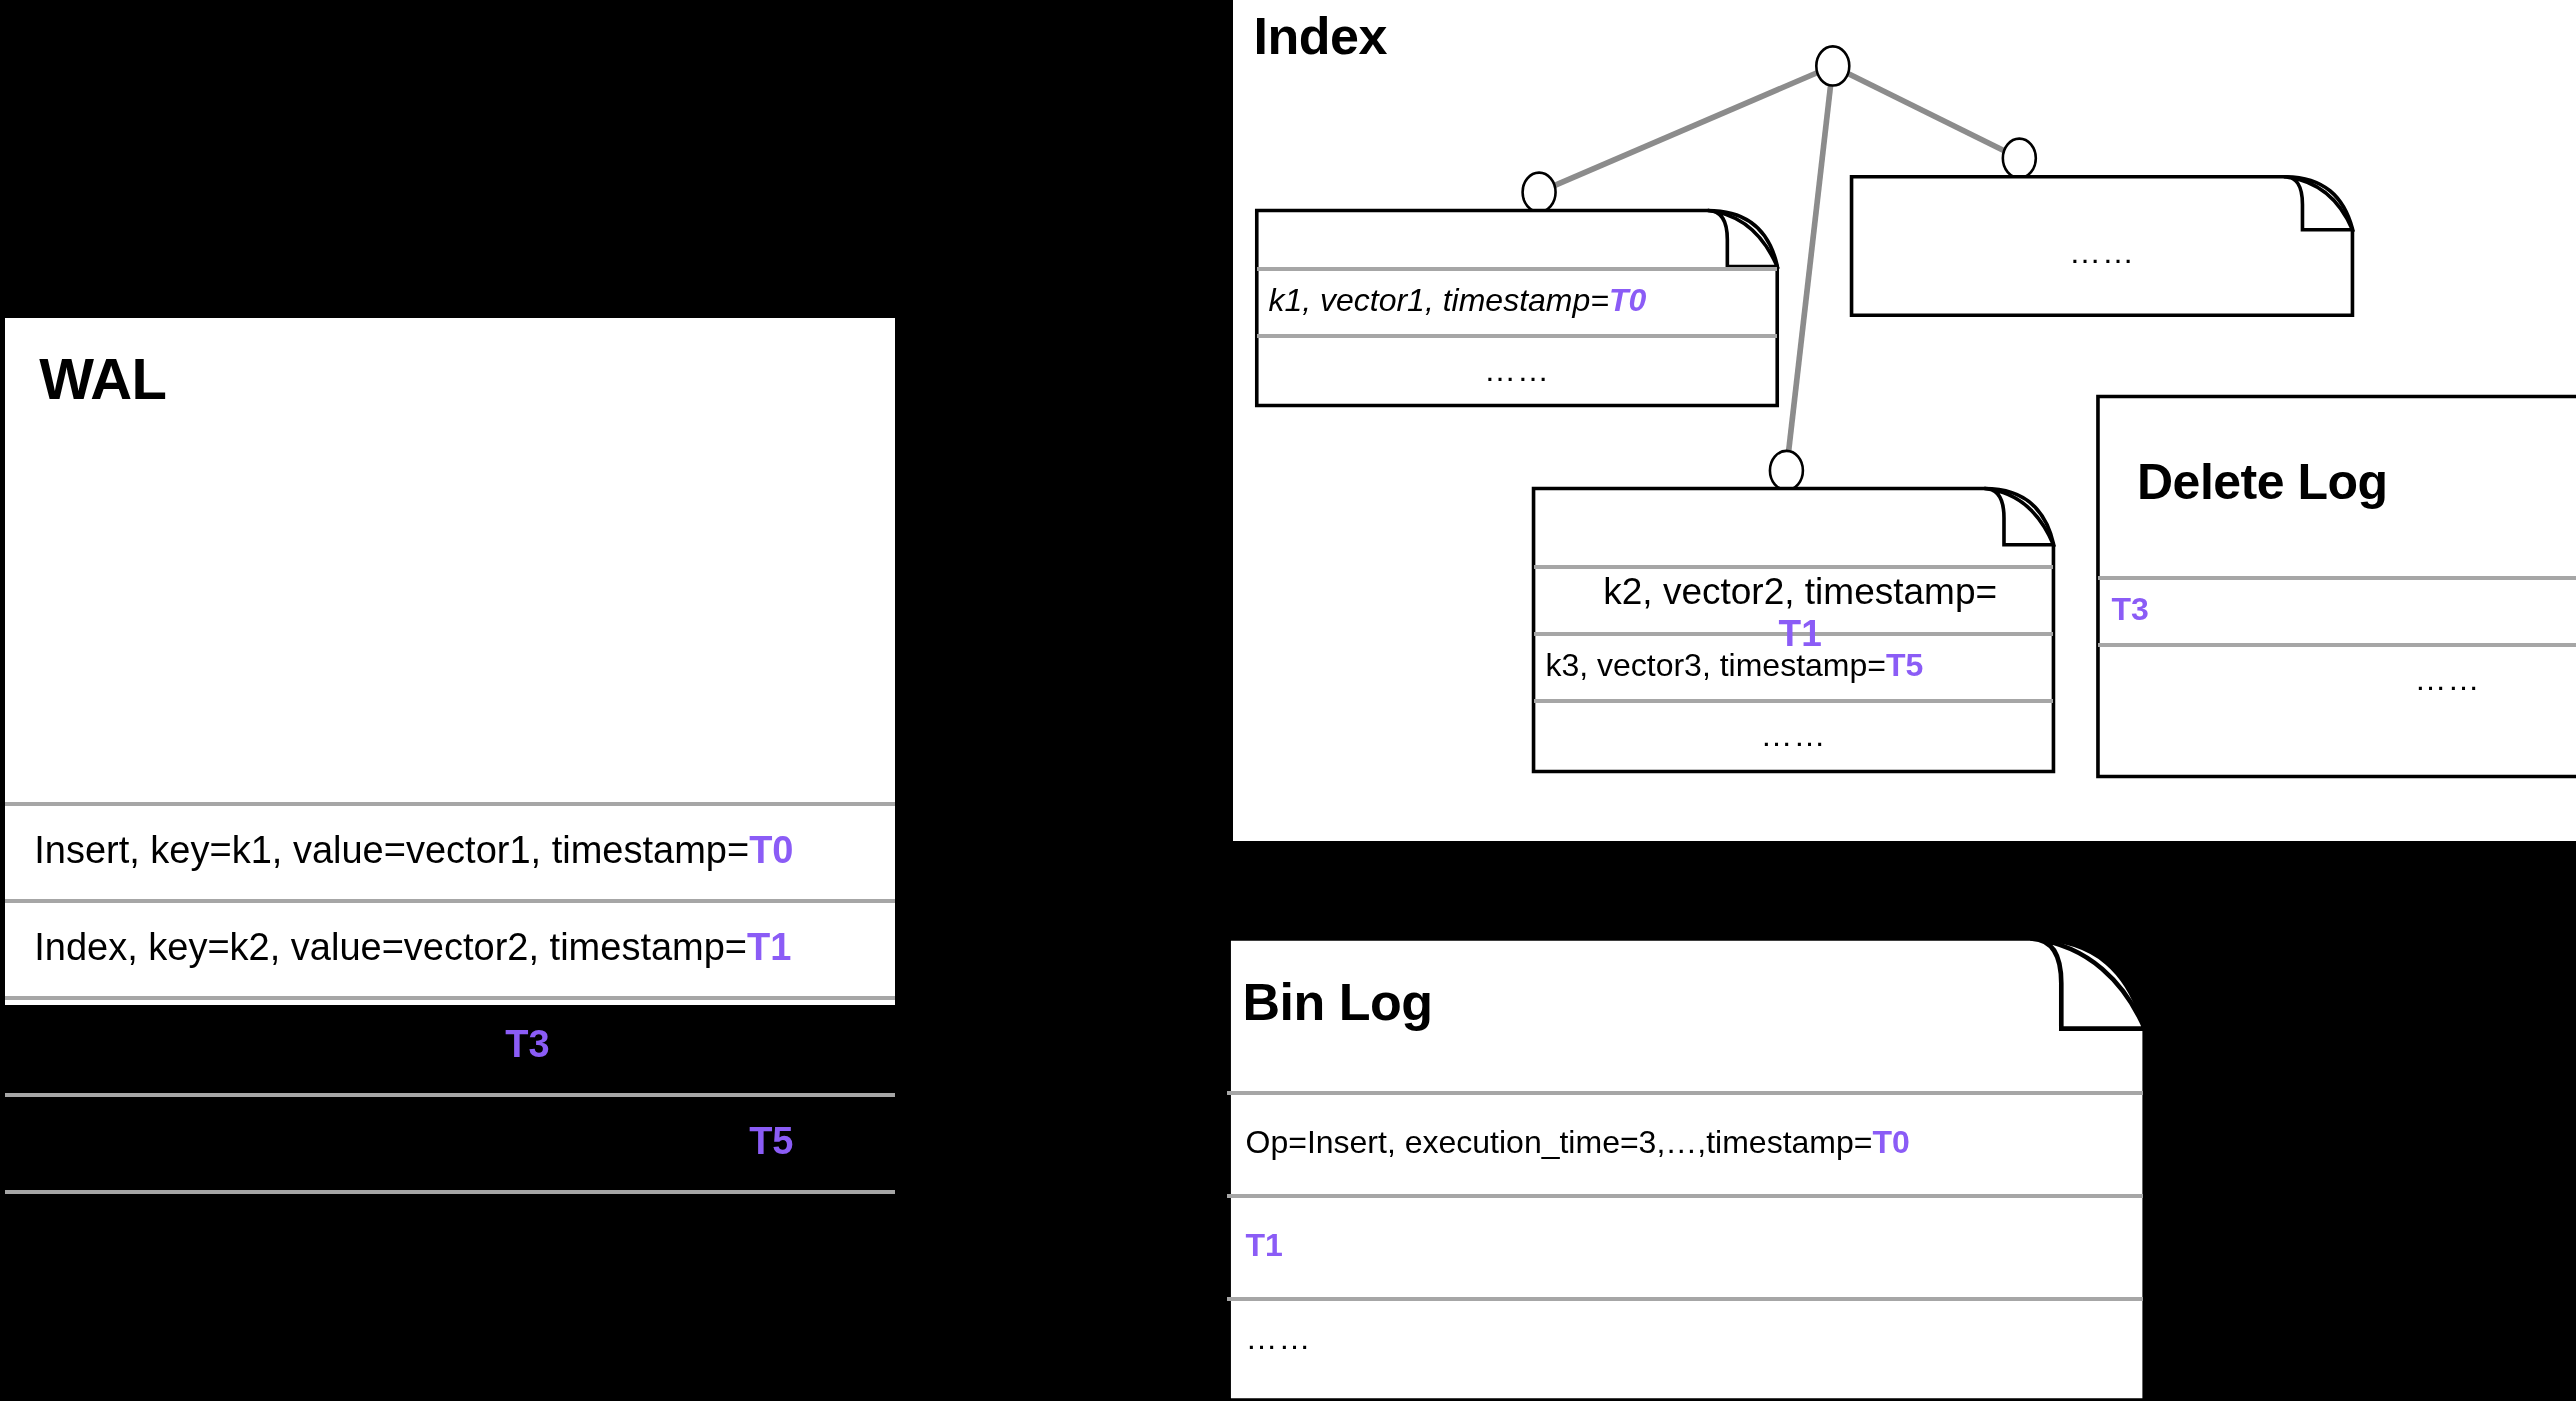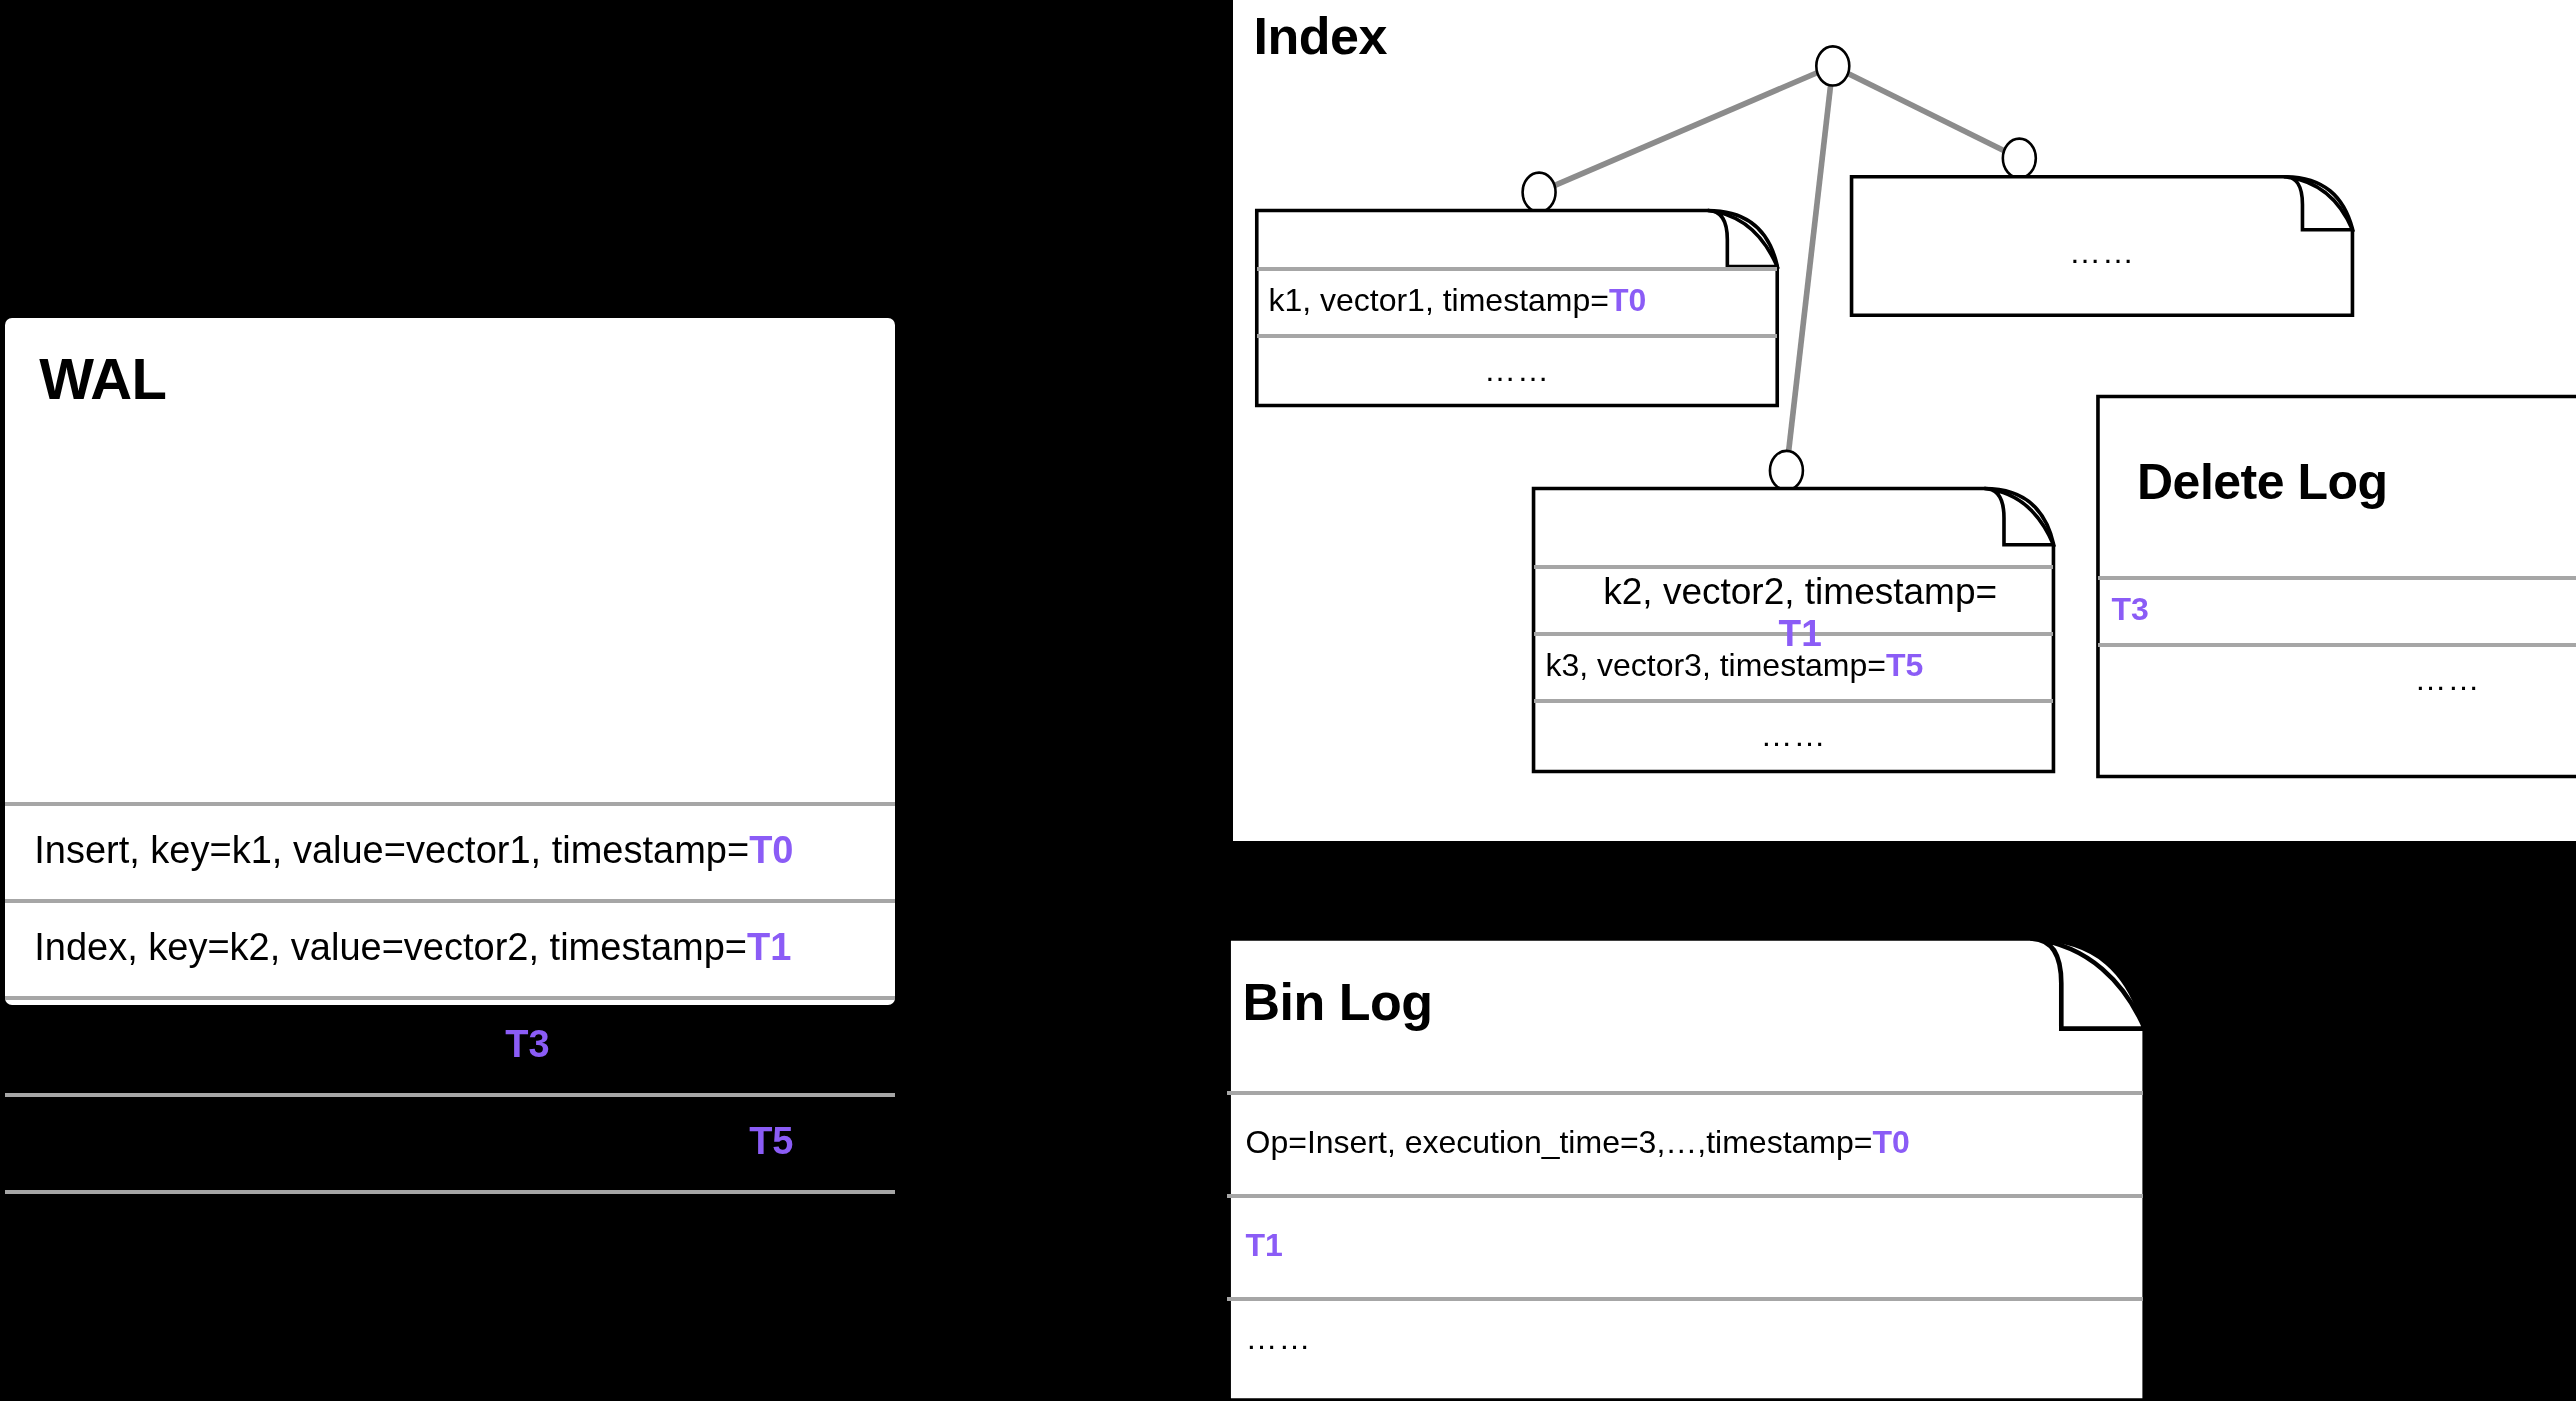--- a/index.html
+++ b/index.html
@@ -63,21 +63,21 @@
     position: absolute;
     left: 0; top: 0;
     pointer-events: none;
   }
 </style>
 </head>
 <body>
 
 <div id="canvas">
 
-  <div class="panel" style="left:5.2px; top:318px; width:890px; height:687px; border-radius:7px;">
+  <div class="panel" style="left:5.2px; top:318px; width:890px; height:687px; border-radius:0;">
     <div class="panel-title" style="left:34px; top:32px; font-size:58px; line-height:58px;">WAL</div>
 
     <div class="row-sep" style="left:0; top:484px; width:890px;"></div>
     <div class="row-sep" style="left:0; top:581px; width:890px;"></div>
     <div class="row-sep" style="left:0; top:678px; width:890px;"></div>
     <div class="row-sep" style="left:0; top:775px; width:890px;"></div>
     <div class="row-sep" style="left:0; top:872px; width:890px;"></div>
 
     <div class="row" style="top:484px; height:97px; width:890px; padding-left:29px; font-size:38px;">
       <span>Insert, key=k1, value=vector1, timestamp=</span>
@@ -117,21 +117,21 @@
     </svg>
 
     <div class="doc" style="left:22px; top:209px; width:524px; height:198px;">
       <svg width="524" height="198" viewBox="0 0 1018 385">
         <path d="M3,3 L880,3 C960,3 1000,45 1015,110 L1015,382 L3,382 Z" fill="#ffffff" stroke="#000000" stroke-width="7"></path>
         <path d="M880,3 C905,3 918,20 918,60 L918,112 L1015,112 C990,55 950,10 880,3 Z" fill="#ffffff" stroke="#000000" stroke-width="7"></path>
       </svg>
       <div class="doc-content">
         <div class="row-sep" style="left:2.1px; top:58px; width:520px;"></div>
         <div class="row-sep" style="left:2.1px; top:125px; width:520px;"></div>
-        <div class="row" style="top:58px; height:67px; width:524px; padding-left:13.4px; font-size:32px;">
+        <div class="row" style="top:58px; height:67px; width:524px; padding-left:13.4px; font-size:32px;font-style:italic;">
           <span>k1, vector1, timestamp=</span>
             <span class="ts">T0</span>
         </div>
         <div class="row" style="top:125px; height:72px; width:524px; justify-content:center; font-size:32px;">
           <span class="ellipsis">……</span>
         </div>
       </div>
     </div>
 
     <div class="doc" style="left:617px; top:175px; width:504px; height:142px;">

